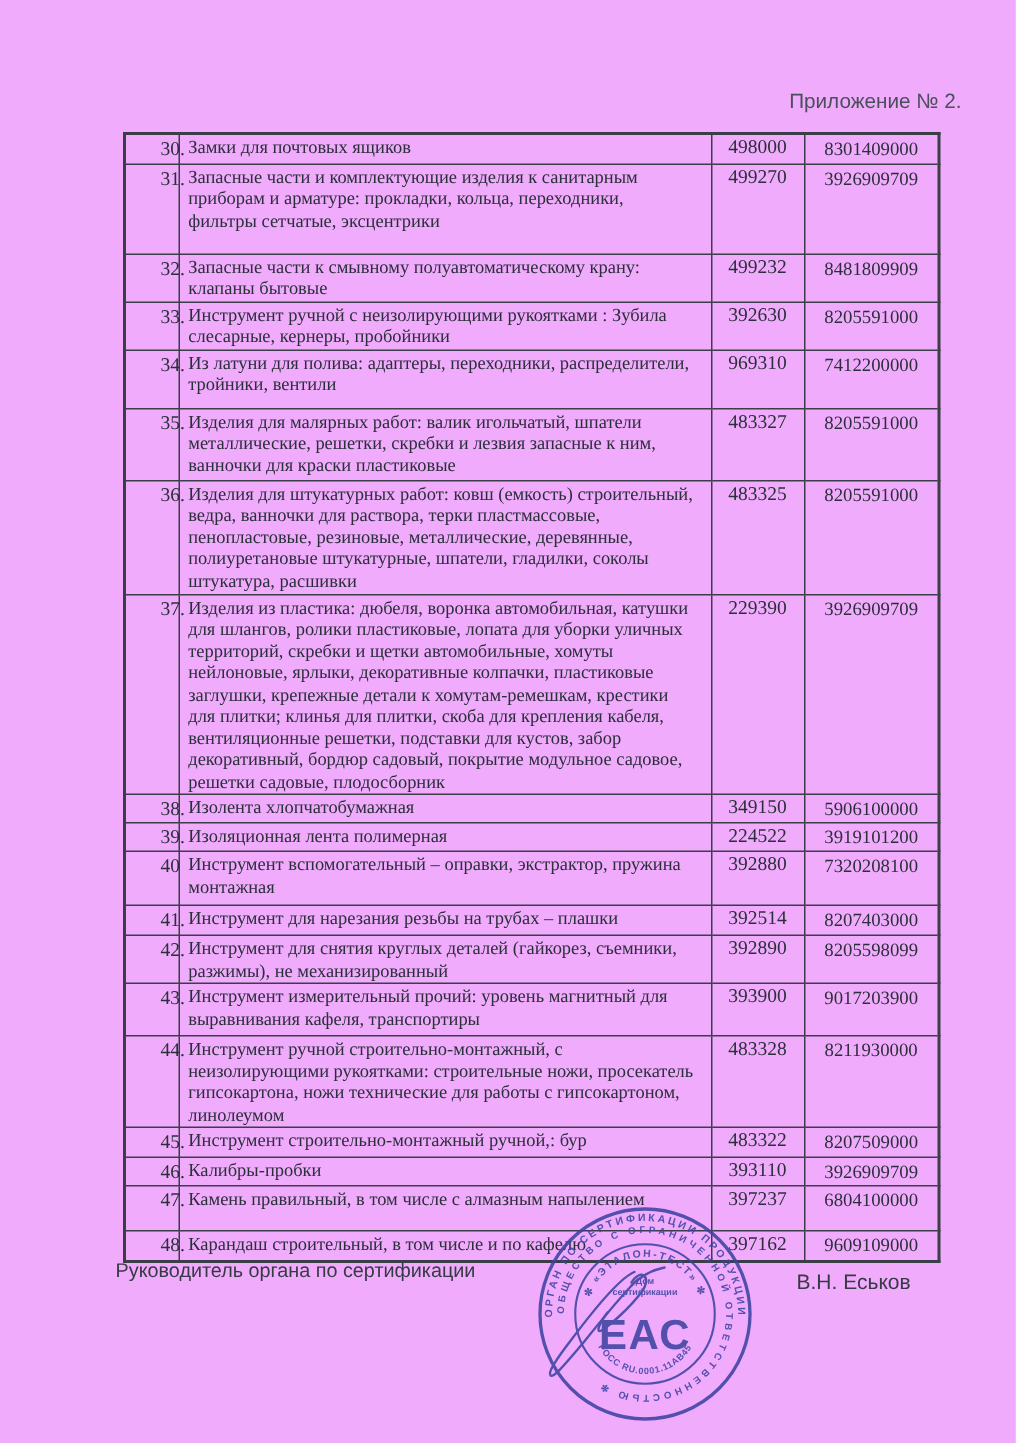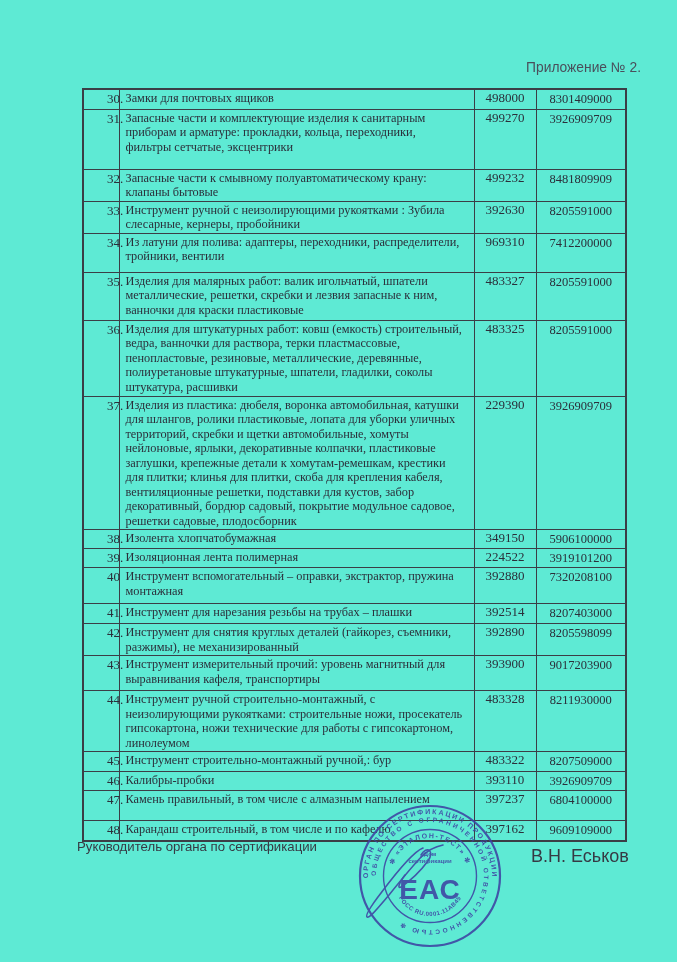--- a/index.html
+++ b/index.html
@@ -1,18 +1,18 @@
 <!DOCTYPE html>
 <html lang="ru"><head>
 <meta charset="utf-8">
 <style>
   html,body{margin:0;padding:0;}
   body{background:#e8e8e8;font-family:"Liberation Serif",serif;}
   .sheet{
-    position:relative;width:677px;height:962px;background:#5eead4;
+    position:relative;width:677px;height:962px;background:#f0abfc;
     overflow:hidden;margin:0;
   }
   .appendix-note{
     position:absolute;top:60px;right:36px;
     font-family:"Liberation Sans",sans-serif;font-size:13.8px;color:#4a4f5b;
   }
   table.goods{
     position:absolute;left:82px;top:88px;width:543px;
     border-collapse:collapse;table-layout:fixed;
   }
@@ -26,21 +26,21 @@
   td.col-desc{font-size:12.3px;line-height:1.18;padding:1px 10px 1px 6px;}
   td.col-code{font-size:13px;text-align:center;vertical-align:middle;padding:0 2px;}
   td.col-tnved{font-size:12.5px;text-align:center;padding-top:2px;}
   .signatory-title{
     position:absolute;left:68px;top:838px;width:258px;text-align:center;
     font-family:"Liberation Sans",sans-serif;font-size:13.2px;line-height:1.3;
     color:#363a44;
   }
   .signatory-name{
     position:absolute;left:531px;top:846px;
-    font-family:"Liberation Sans",sans-serif;font-size:18px;color:#363a44;
+    font-family:"Liberation Sans",sans-serif;font-size:14px;color:#363a44;
   }
   .stamp-wrap{position:absolute;left:355px;top:801px;width:150px;height:150px;}
   .stamp-wrap svg{display:block;}
   .stamp-ring-text{font-family:"Liberation Sans",sans-serif;font-weight:bold;}
 </style>
 </head>
 <body>
 
 <div class="sheet">
 

